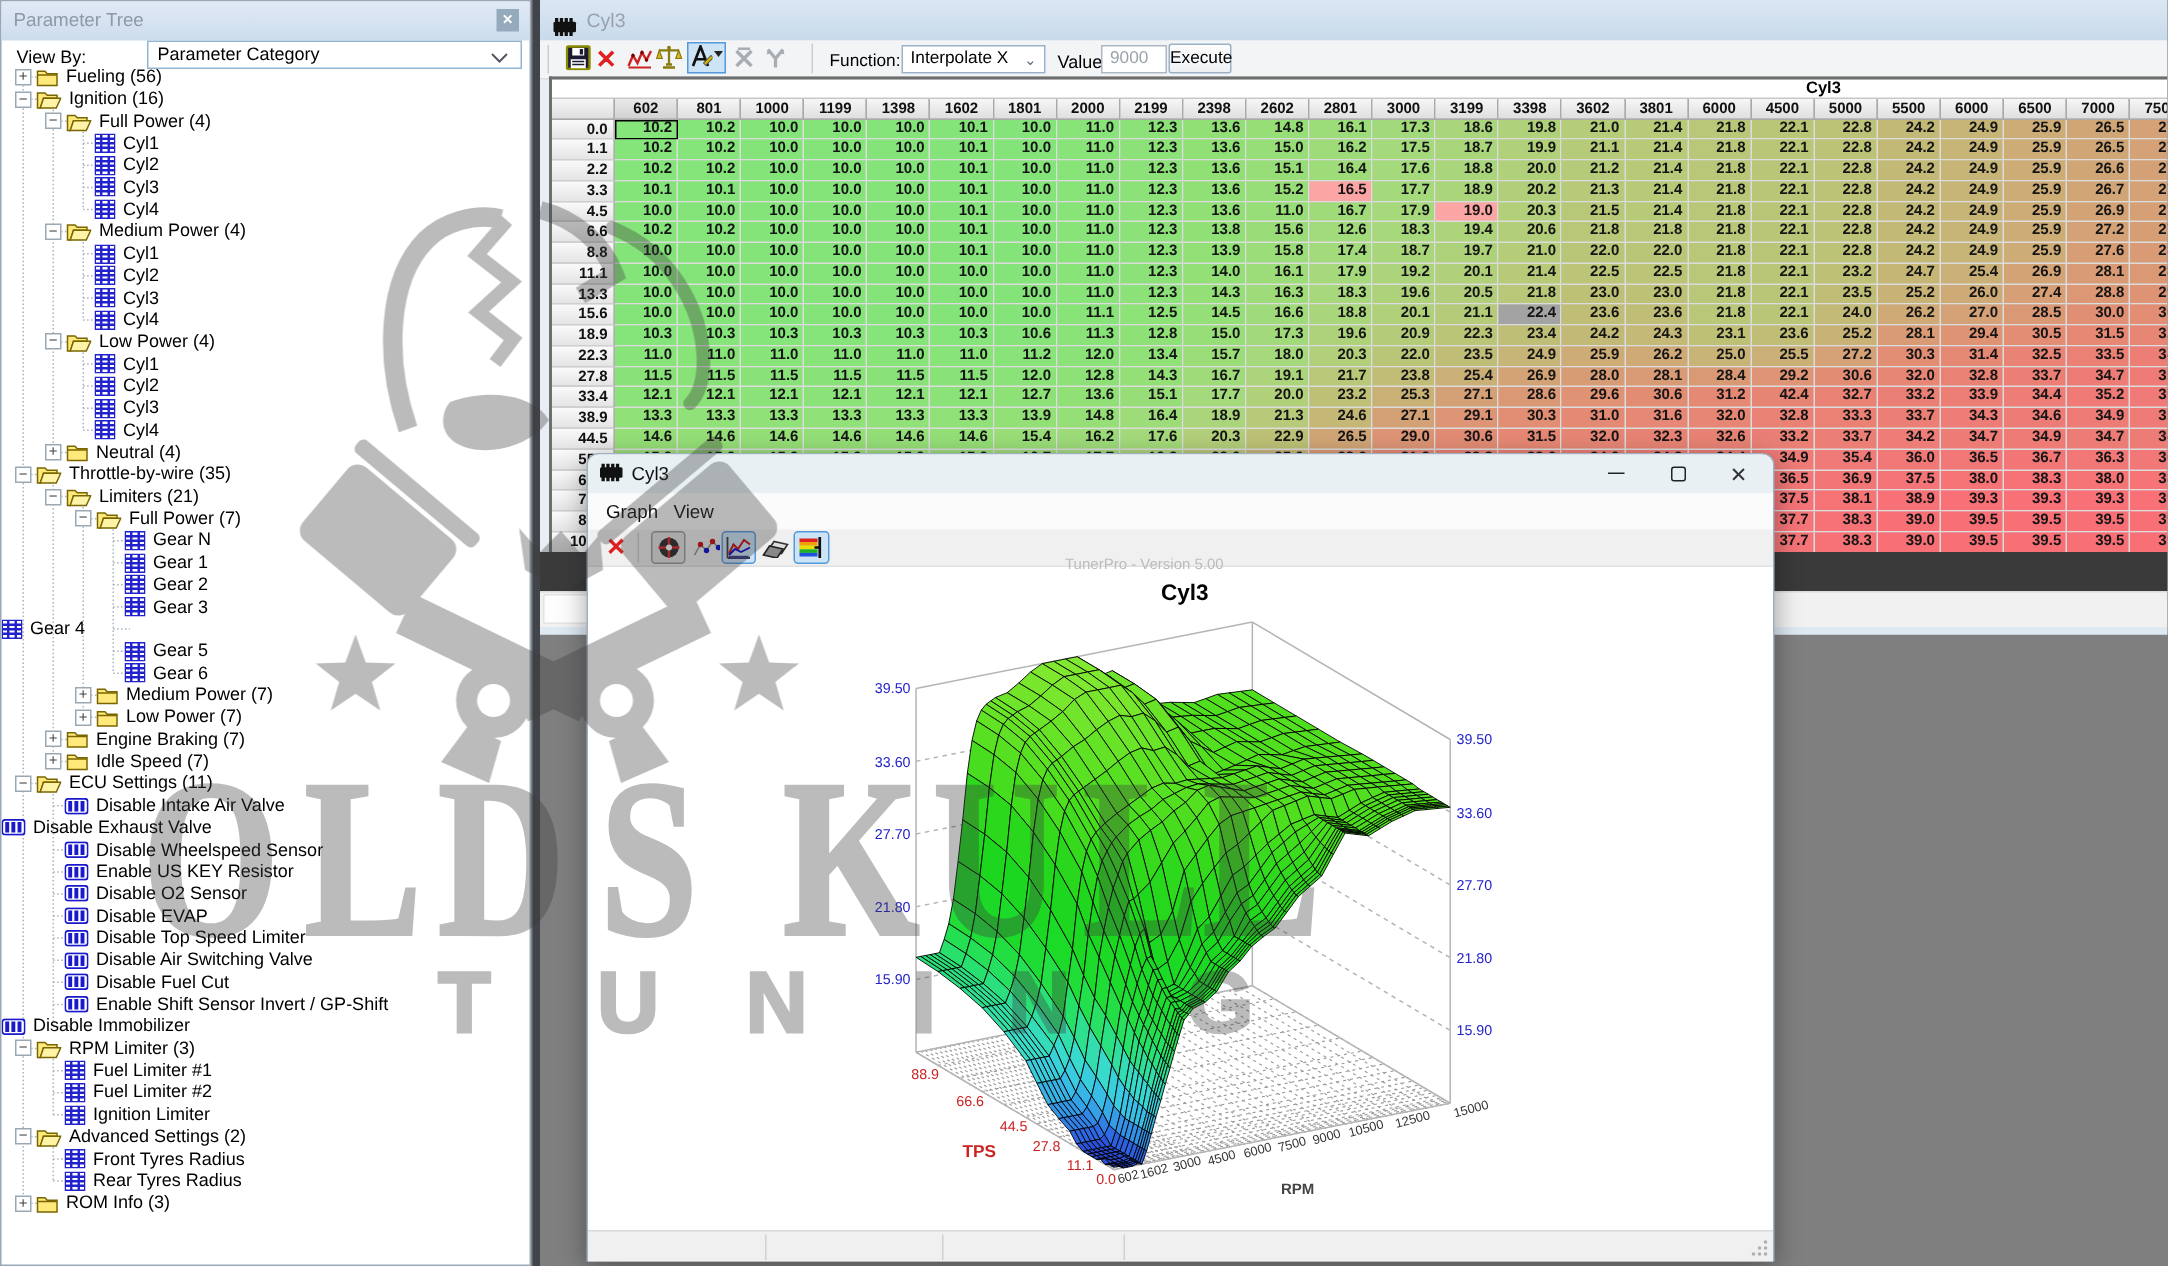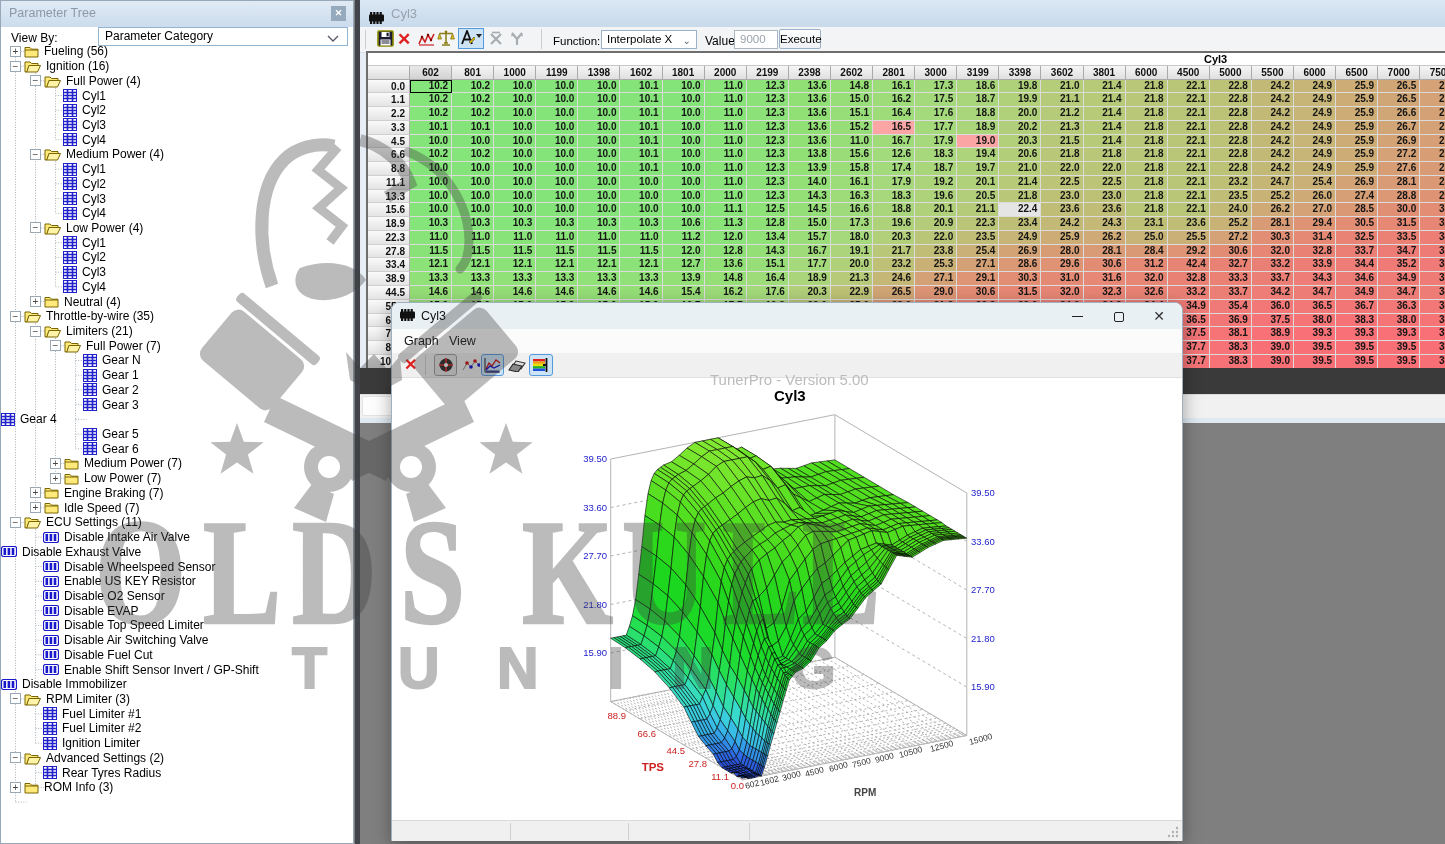--- a/index.html
+++ b/index.html
@@ -42,21 +42,21 @@
 
 .gwin{position:absolute;left:391px;top:302px;width:792px;height:539px;background:#fff;border-radius:8px 8px 0 0;box-shadow:0 4px 18px rgba(0,0,0,.35);border:1px solid #9fb0bf}
 .gtitle{position:absolute;left:0;top:0;width:100%;height:26px;background:#e8f0f4;border-radius:8px 8px 0 0;font-size:12.5px;color:#111}
 .gtitle .txt{position:absolute;left:29px;top:6px}
 .gbtn{position:absolute;top:0px;width:40px;height:26px;color:#222;text-align:center;line-height:26px}
 .gmenu{position:absolute;left:0;top:26px;width:100%;height:24px;background:#fbfbfb;font-size:12.5px;color:#111}
 .gmenu span{position:absolute;top:5px}
 .gtool{position:absolute;left:0;top:50px;width:100%;height:25px;background:#f0f0f0;border-bottom:1px solid #e0e0e0}
 .gstatus{position:absolute;left:0;top:517px;width:100%;height:21px;background:#f0f0f0;border-top:1px solid #d9d9d9}
 .gstatus .sep{position:absolute;top:2px;width:1px;height:17px;background:#d0d0d0}
-.tpver{position:absolute;left:318px;top:68px;font-size:15px;color:#bcbcbc}
+.tpver{position:absolute;left:318px;top:68px;font-size:10px;color:#bcbcbc}
 .gheader{position:absolute;left:382px;top:84px;font-size:15px;font-weight:bold;color:#000}
 
 .wm{position:absolute;left:0;top:0;width:1445px;height:844px;pointer-events:none}
 </style></head>
 <body>
 <div class="twin">
   <div class="ttitle">
       <span style="position:absolute;left:8px;top:6px"><svg width="17" height="12" viewBox="0 0 17 12">
           <rect x="1" y="2.5" width="15" height="7" rx="1" fill="#111"></rect>
           <g fill="#111">
@@ -410,21 +410,21 @@
         <div class="c" style="background:rgb(132, 228, 122)">10.0</div>
         <div class="c" style="background:rgb(132, 228, 122)">10.0</div>
         <div class="c" style="background:rgb(132, 228, 122)">10.0</div>
         <div class="c" style="background:rgb(136, 227, 121)">11.1</div>
         <div class="c" style="background:rgb(141, 226, 120)">12.5</div>
         <div class="c" style="background:rgb(148, 223, 119)">14.5</div>
         <div class="c" style="background:rgb(159, 219, 122)">16.6</div>
         <div class="c" style="background:rgb(170, 214, 123)">18.8</div>
         <div class="c" style="background:rgb(176, 208, 122)">20.1</div>
         <div class="c" style="background:rgb(181, 203, 121)">21.1</div>
-        <div class="c" style="background:#e5e5e5">22.4</div>
+        <div class="c" style="background:#a3a3a3">22.4</div>
         <div class="c" style="background:rgb(192, 189, 118)">23.6</div>
         <div class="c" style="background:rgb(192, 189, 118)">23.6</div>
         <div class="c" style="background:rgb(184, 200, 120)">21.8</div>
         <div class="c" style="background:rgb(185, 198, 119)">22.1</div>
         <div class="c" style="background:rgb(194, 186, 118)">24.0</div>
         <div class="c" style="background:rgb(207, 169, 118)">26.2</div>
         <div class="c" style="background:rgb(212, 162, 118)">27.0</div>
         <div class="c" style="background:rgb(218, 152, 117)">28.5</div>
         <div class="c" style="background:rgb(225, 143, 116)">30.0</div>
         <div class="c" style="background:rgb(226, 141, 116)">30.5</div>
@@ -1290,20 +1290,29 @@
       </div>
 <div class="ti" style="padding-left:9px">
         <span class="pm">−</span>
         <span class="tic">
           <svg width="17" height="14" viewBox="0 0 17 14">
             <path d="M1 3 h5 l1.5 1.5 H14 v2 H5 L3 13 H1 Z" fill="#ffe97a" stroke="#7a6600" stroke-width="1"></path>
             <path d="M5 6.5 H16.5 L13.5 13 H2.8 Z" fill="#fff3a8" stroke="#7a6600" stroke-width="1"></path>
           </svg>
         </span>
         <span class="tt">Advanced Settings (2)</span>
+      </div>
+<div class="ti" style="padding-left:42px">
+        <span class="tic">
+          <svg width="14" height="13" viewBox="0 0 14 13">
+            <rect x="0.5" y="0.5" width="13" height="12" fill="#fff" stroke="#2222cc"></rect>
+            <path d="M0.5 3.5 H13.5 M0.5 6.5 H13.5 M0.5 9.5 H13.5 M4.5 0.5 V12.5 M9.5 0.5 V12.5" stroke="#2222cc" stroke-width="1.6"></path>
+          </svg>
+        </span>
+        <span class="tt">Front Tyres Radius</span>
       </div>
 <div class="ti" style="padding-left:42px">
         <span class="tic">
           <svg width="14" height="13" viewBox="0 0 14 13">
             <rect x="0.5" y="0.5" width="13" height="12" fill="#fff" stroke="#2222cc"></rect>
             <path d="M0.5 3.5 H13.5 M0.5 6.5 H13.5 M0.5 9.5 H13.5 M4.5 0.5 V12.5 M9.5 0.5 V12.5" stroke="#2222cc" stroke-width="1.6"></path>
           </svg>
         </span>
         <span class="tt">Rear Tyres Radius</span>
       </div>

